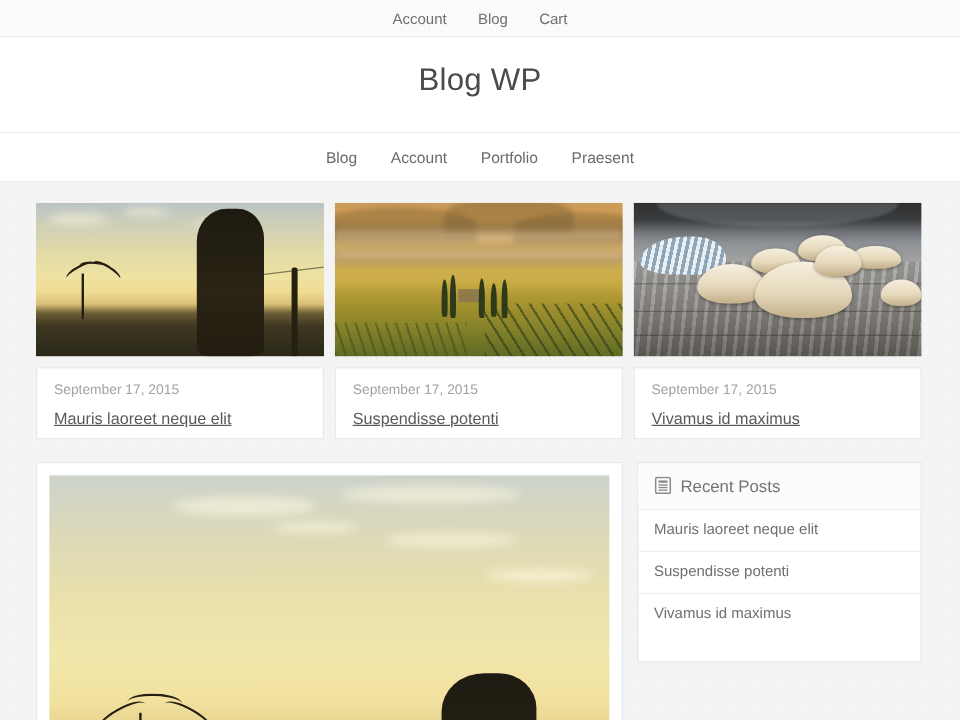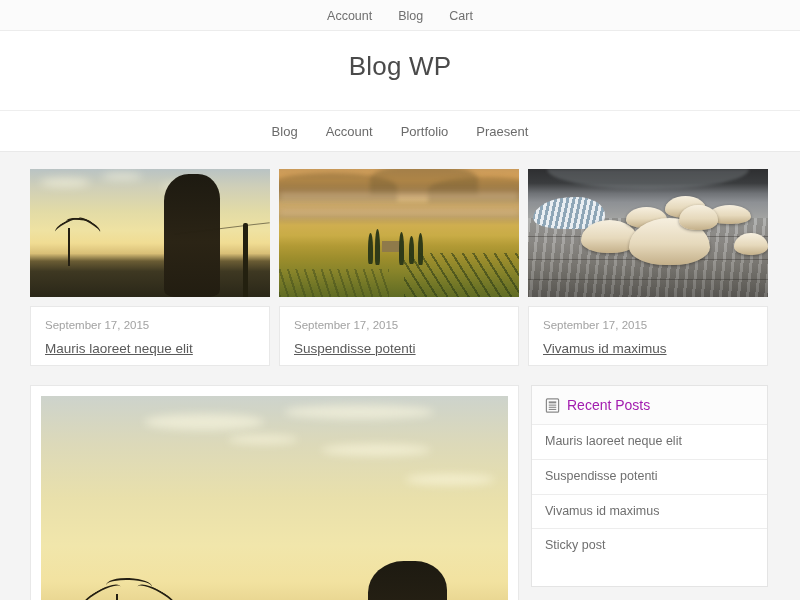--- a/index.html
+++ b/index.html
@@ -156,25 +156,25 @@
 
   .sidebar {
     width: 237px;
   }
   .widget {
     background: #ffffff;
     border: 1px solid #e4e4e4;
   }
   .widget-title {
     display: flex;
-    align-items: flex-end;
+    align-items: flex-start;
     gap: 7px;
     padding: 11px 13px;
     font-size: 14px;
-    color: #a21caf;
+    color: #737373;
     font-weight: normal;
     border-bottom: 1px solid #ededed;
     background: #fcfcfc;
   }
   .widget-list { list-style: none; }
   .widget-list li { border-bottom: 1px solid #ededed; }
   .widget-list li:last-child { border-bottom: none; }
   .widget-list a {
     display: block;
     padding: 10px 13px;
@@ -525,22 +525,19 @@
         <ul class="widget-list">
           <li>
             <a href="#">Mauris laoreet neque elit</a>
           </li>
           <li>
             <a href="#">Suspendisse potenti</a>
           </li>
           <li>
             <a href="#">Vivamus id maximus</a>
           </li>
-          <li>
-            <a href="#">Sticky post</a>
-          </li>
         </ul>
         <div class="widget-spacer"></div>
       </section>
     </aside>
 
   </div>
 </div>
 
 </body></html>

